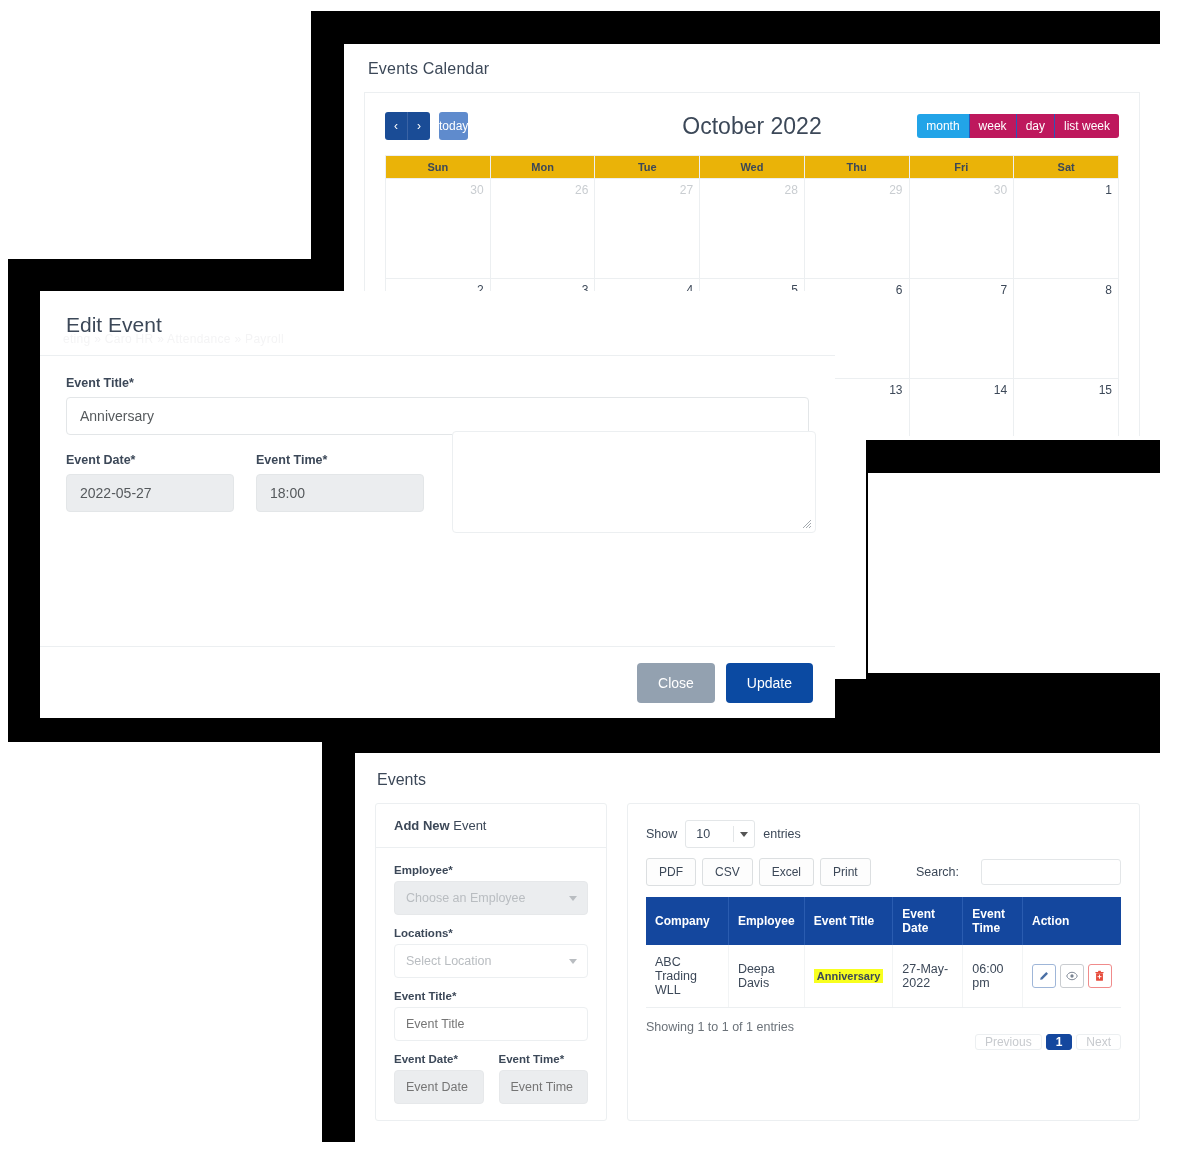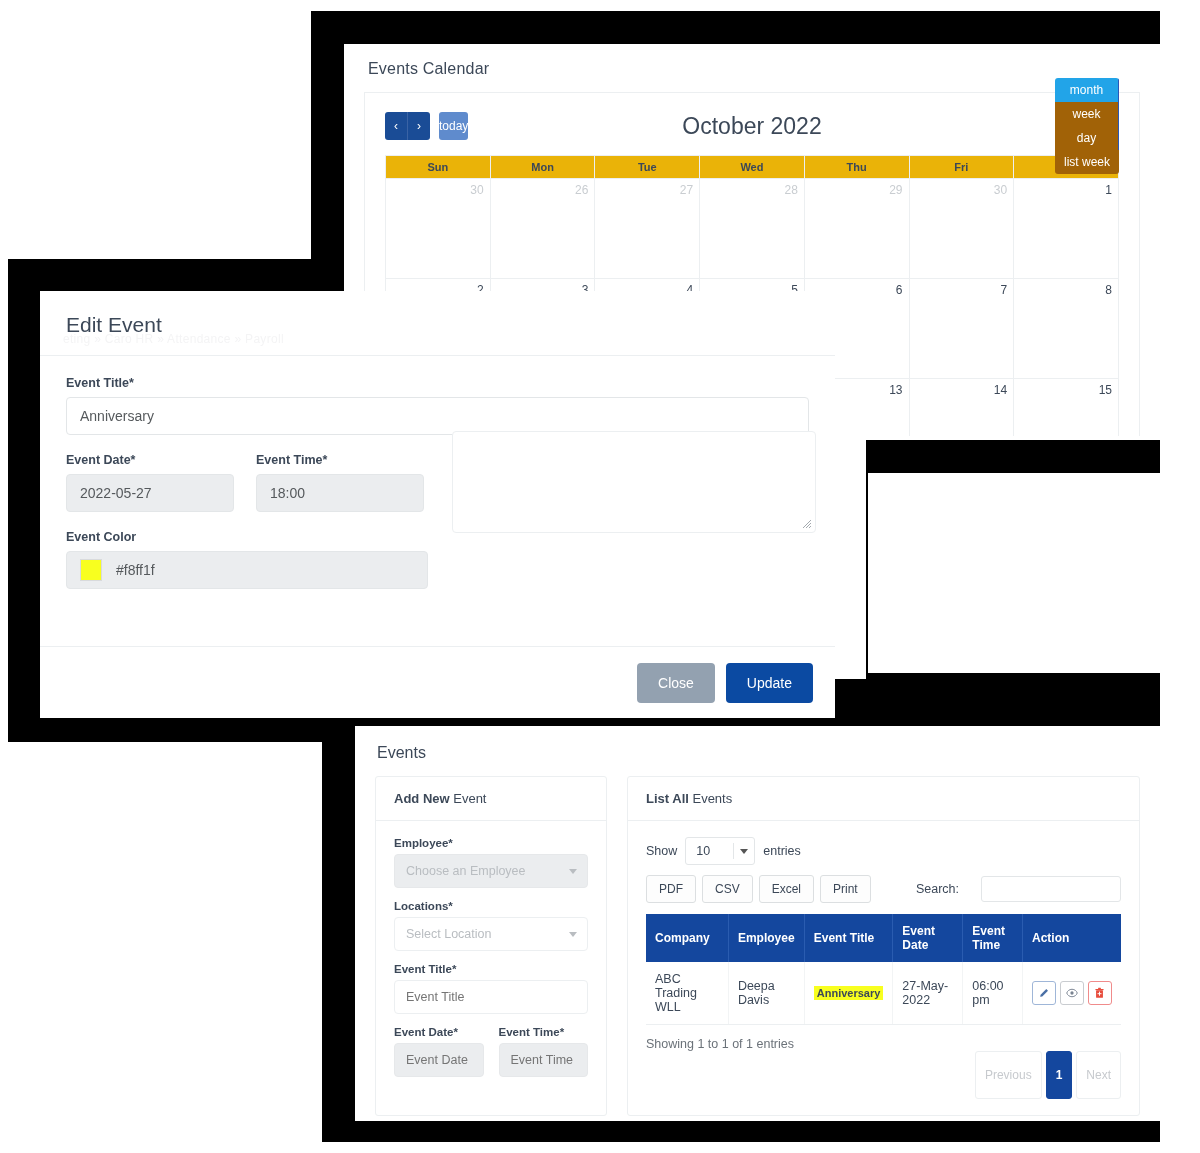--- a/index.html
+++ b/index.html
@@ -30,21 +30,21 @@
   .fc-btn.prev{border-radius:3px 0 0 3px;border-right:1px solid #3a63a5;}
   .fc-btn.next{border-radius:0 3px 3px 0;}
   .fc-today{
     background:#5f8bcd;color:#fff;border:none;border-radius:3px;margin-left:9px;
     font-size:12px;height:28px;padding:0 0;cursor:pointer;
     font-family:"Liberation Sans", sans-serif;
   }
   .cal-title{font-size:23px;color:#3c4858;font-weight:400;position:absolute;left:0;right:0;text-align:center;pointer-events:none;}
   .view-group{display:flex;border-radius:3px;overflow:hidden;}
   .view-btn{
-    background:#a16207;color:#fff;border:none;font-size:12px;height:24px;
+    background:#be185d;color:#fff;border:none;font-size:12px;height:24px;
     padding:0 9px;cursor:pointer;border-right:1px solid #2a57b8;
     font-family:"Liberation Sans", sans-serif;
   }
   .view-btn:last-child{border-right:none;}
   .view-btn.active{background:#22a4e8;}
   .cal-table{width:100%;border-collapse:collapse;table-layout:fixed;}
   .cal-table th{
     font-size:11px;color:#3c4858;font-weight:700;text-align:center;
     border:1px solid #eceff1;padding:5px 0;background:#eab308;
   }
@@ -88,21 +88,21 @@
     display:flex;align-items:center;justify-content:flex-end;gap:11px;padding-right:22px;box-sizing:border-box;
   }
   .btn{
     border:none;border-radius:4px;font-size:14px;color:#fff;height:40px;padding:0 21px;cursor:pointer;
     font-family:"Liberation Sans", sans-serif;
   }
   .btn-close{background:#93a1b0;}
   .btn-update{background:#0b4aa2;}
 
   
-  #events-card{left:355px;top:726px;width:805px;height:395px;}
+  #events-card{left:355px;top:753px;width:805px;height:395px;}
   #events-card .card-head{padding:18px 22px 14px 22px;}
   .ev-title{font-size:16px;color:#3c4858;}
   .ev-cols{display:flex;gap:20px;padding:0 20px;}
   .panel{border:1px solid #eceff1;border-radius:3px;background:#fff;}
   .panel-head{padding:14px 18px;border-bottom:1px solid #eceff1;font-size:13px;color:#3c4858;}
   .panel-head b{font-weight:700;}
   .panel-body{padding:16px 18px;}
   #add-panel{width:230px;flex:none;}
   .sel{
     width:100%;box-sizing:border-box;height:34px;border-radius:4px;border:1px solid #eceff1;
@@ -154,21 +154,21 @@
     width:22px;height:22px;border-radius:3px;display:inline-flex;align-items:center;justify-content:center;
     background:#fff;cursor:pointer;
   }
   .act-edit{border:1px solid #9fb6d8;}
   .act-view{border:1px solid #c9ccd0;}
   .act-del{border:1px solid #f08b8b;}
   .dt-foot{display:flex;align-items:flex-start;justify-content:space-between;margin-top:12px;}
   .dt-info{font-size:12.5px;color:#6b7279;}
   .pager{display:flex;gap:4px;margin-top:14px;}
   .pg{
-    font-size:12px;border:1px solid #eceff1;border-radius:3px;padding:16px 9px;color:#c7cace;background:#fff;cursor:pointer;
+    font-size:12px;border:1px solid #eceff1;border-radius:3px;padding:0 9px;color:#c7cace;background:#fff;cursor:pointer;
   }
   .pg.active{background:#14479e;border-color:#14479e;color:#fff;font-weight:700;}
 </style>
 </head>
 <body>
 
 <div class="shadow-rect" style="left:311px;top:11px;width:849px;height:425px;"></div>
 <div class="shadow-rect" style="left:8px;top:259px;width:827px;height:483px;"></div>
 <div class="shadow-rect" style="left:322px;top:679px;width:838px;height:463px;"></div>
 <div class="shadow-rect" style="left:866px;top:440px;width:294px;height:290px;"></div>
@@ -181,21 +181,21 @@
   <div class="cal-inner">
     <div class="cal-toolbar" style="position:relative;">
       <div style="display:flex;align-items:center;z-index:2;">
         <div class="btn-group">
           <button class="fc-btn prev">‹</button>
           <button class="fc-btn next">›</button>
         </div>
         <button class="fc-today">today</button>
       </div>
       <div class="cal-title">October 2022</div>
-      <div class="view-group" style="z-index:2;flex-direction:column;">
+      <div class="view-group" style="z-index:2;">
         <button class="view-btn active">month</button>
         <button class="view-btn">week</button>
         <button class="view-btn">day</button>
         <button class="view-btn">list week</button>
       </div>
     </div>
     <table class="cal-table">
       <thead>
         <tr>
           <th>Sun</th>
@@ -252,27 +252,20 @@
     <div class="f-row" style="margin-bottom:18px;">
       <div style="width:168px;">
         <label class="f-label">Event Date*</label>
         <input class="f-input f-gray" value="2022-05-27" style="">
       </div>
       <div style="width:168px;">
         <label class="f-label">Event Time*</label>
         <input class="f-input f-gray" value="18:00" style="">
       </div>
     </div>
-    <div style="width:362px;">
-      <label class="f-label">Event Color</label>
-      <div class="colorbox">
-        <span class="swatch" id="edit-swatch" style="background: rgb(248, 255, 31);"></span>
-        <span class="color-text">#f8ff1f</span>
-      </div>
-    </div>
   </div>
   <div class="modal-foot">
     <button class="btn btn-close">Close</button>
     <button class="btn btn-update">Update</button>
   </div>
 </div>
 
 <div class="ghost-crumb">eting    »  Caro HR    »  Attendance    »  Payroll</div>
 
 <div class="ghost-textarea">
@@ -317,23 +310,20 @@
           </div>
           <div class="fgrp">
             <div class="mini-label">Event Time*</div>
             <input class="sel gray" style="font-size: 12.5px; color: rgb(185, 189, 193); font-family: &quot;Liberation Sans&quot;, sans-serif;" placeholder="Event Time">
           </div>
         </div>
       </div>
     </div>
 
     <div class="panel" id="list-panel">
-      <div class="panel-head">
-        <b>List All</b><span> Events</span>
-      </div>
       <div class="panel-body">
         <div class="dt-top">
           <span>Show</span>
           <span class="len-sel">
             <span>10</span>
             <span class="bar"></span>
             <span class="caret"></span>
           </span>
           <span>entries</span>
         </div>

